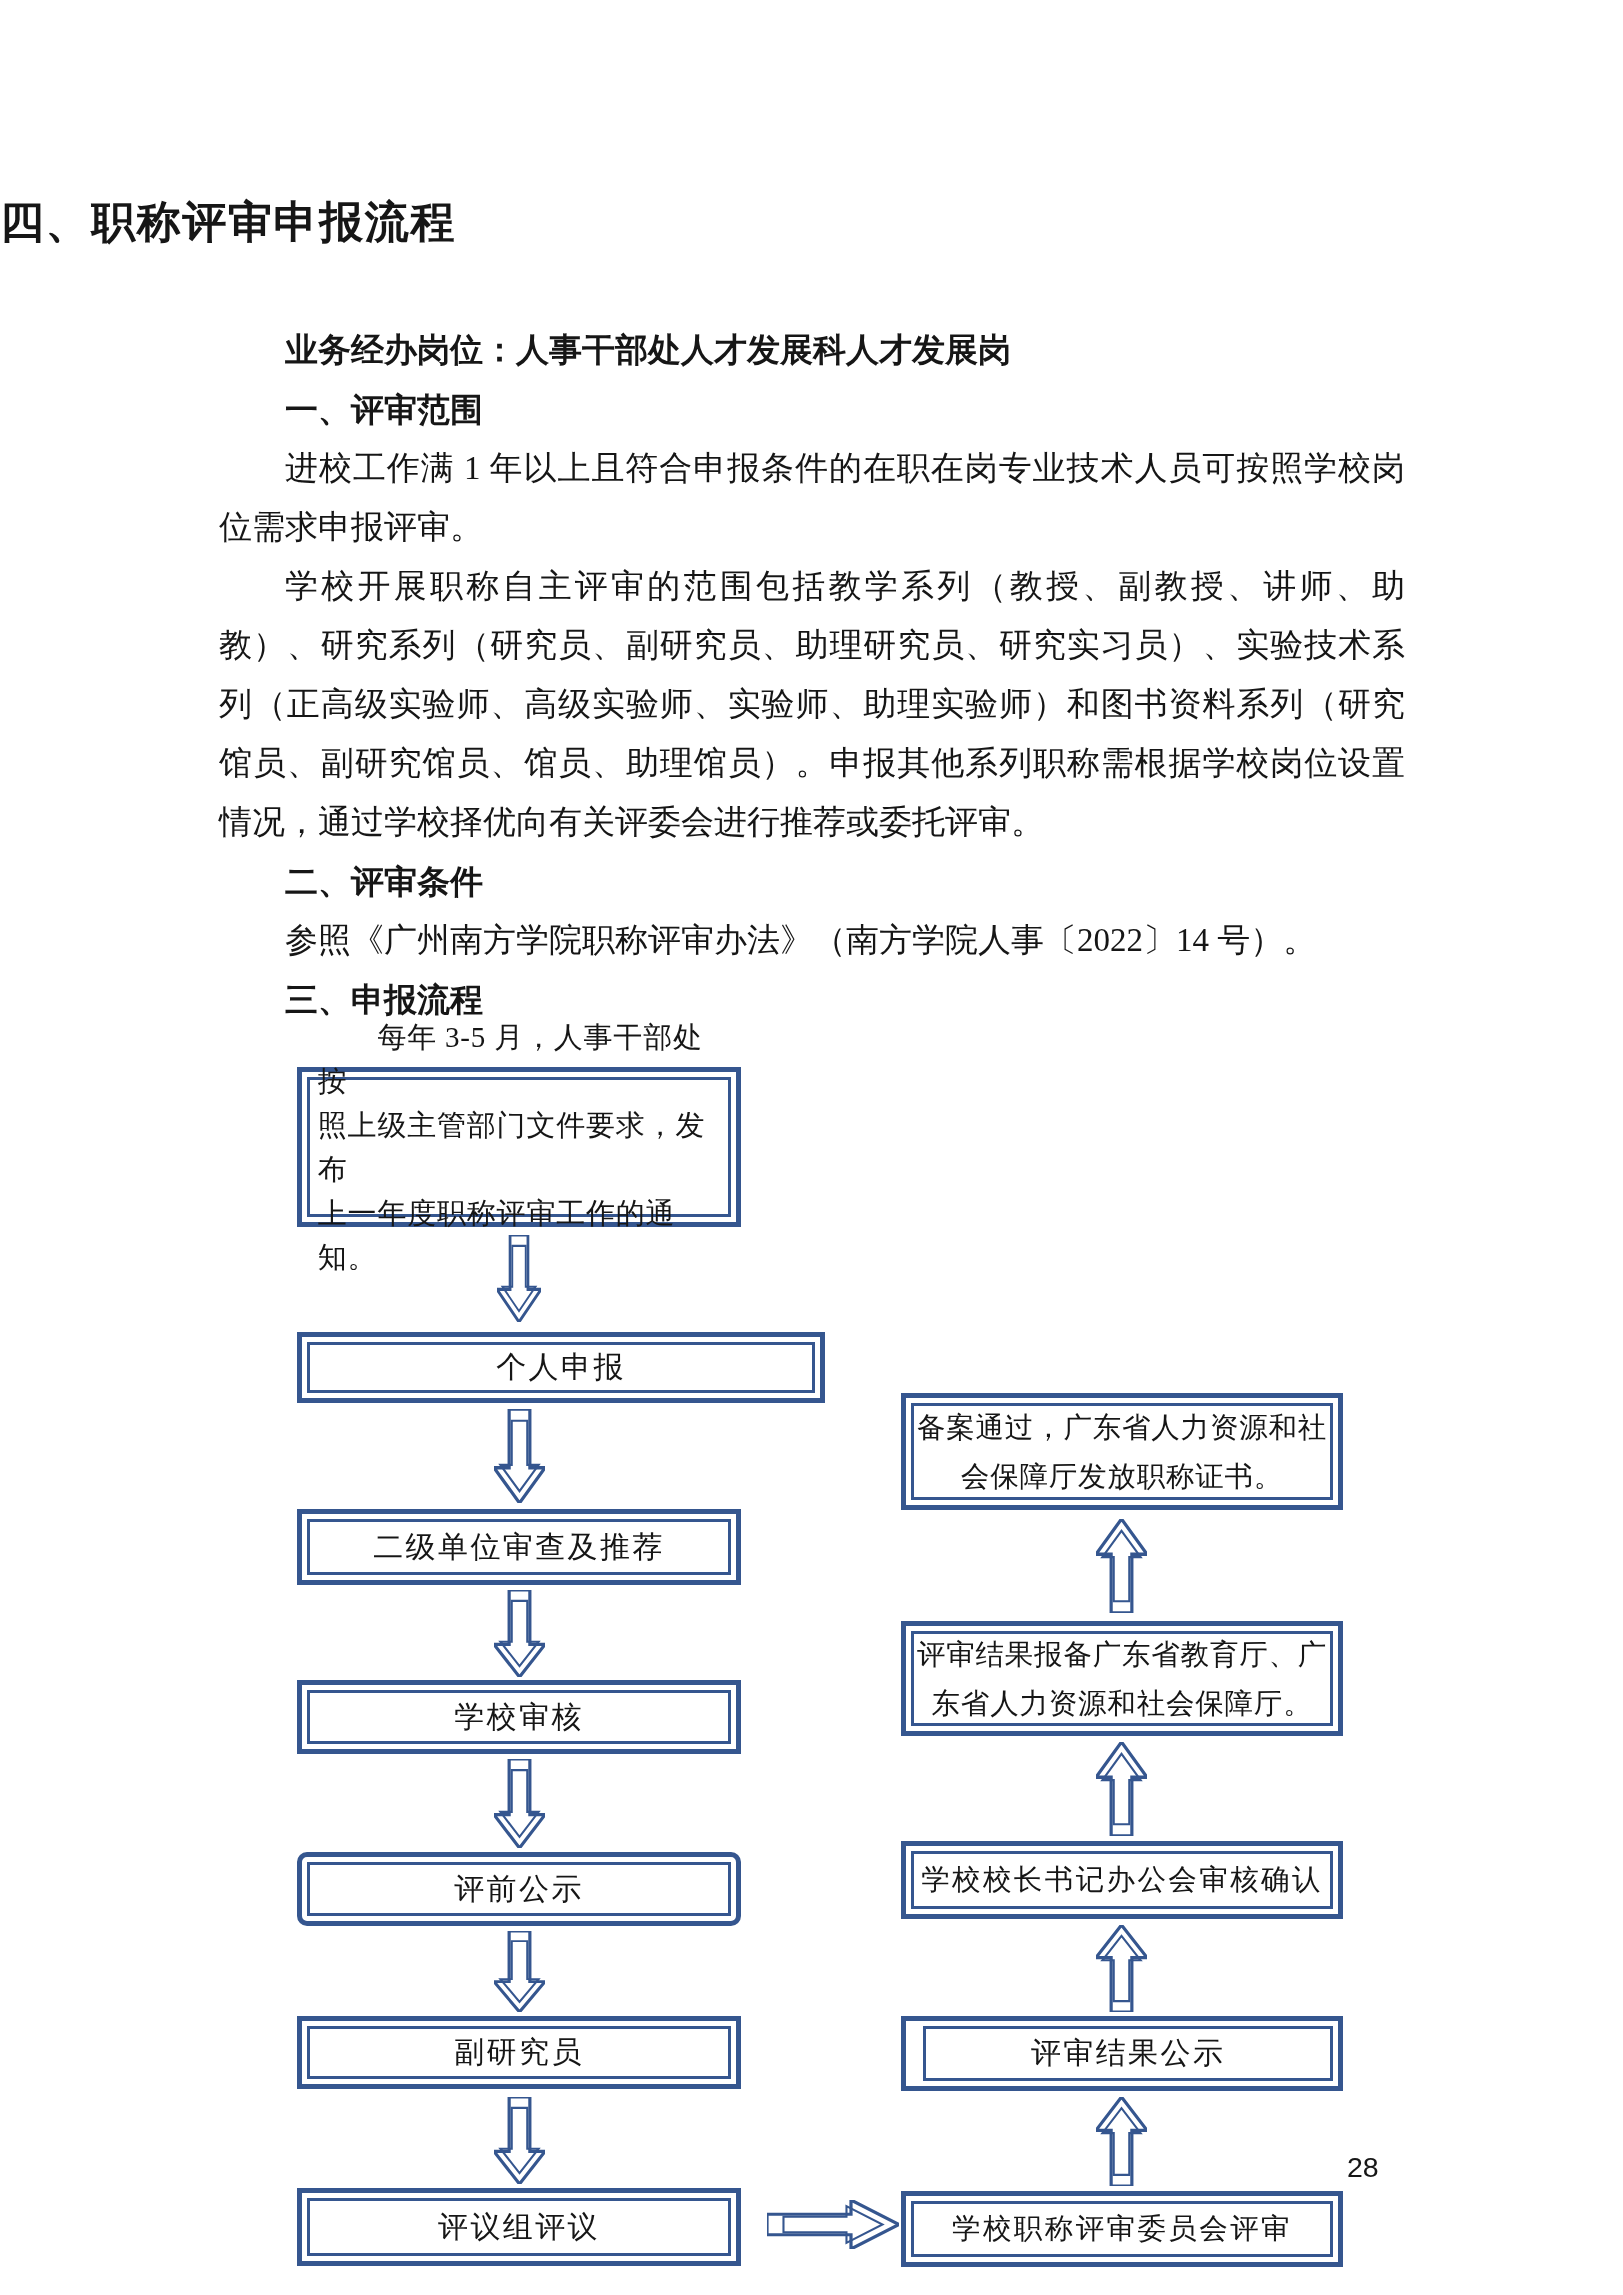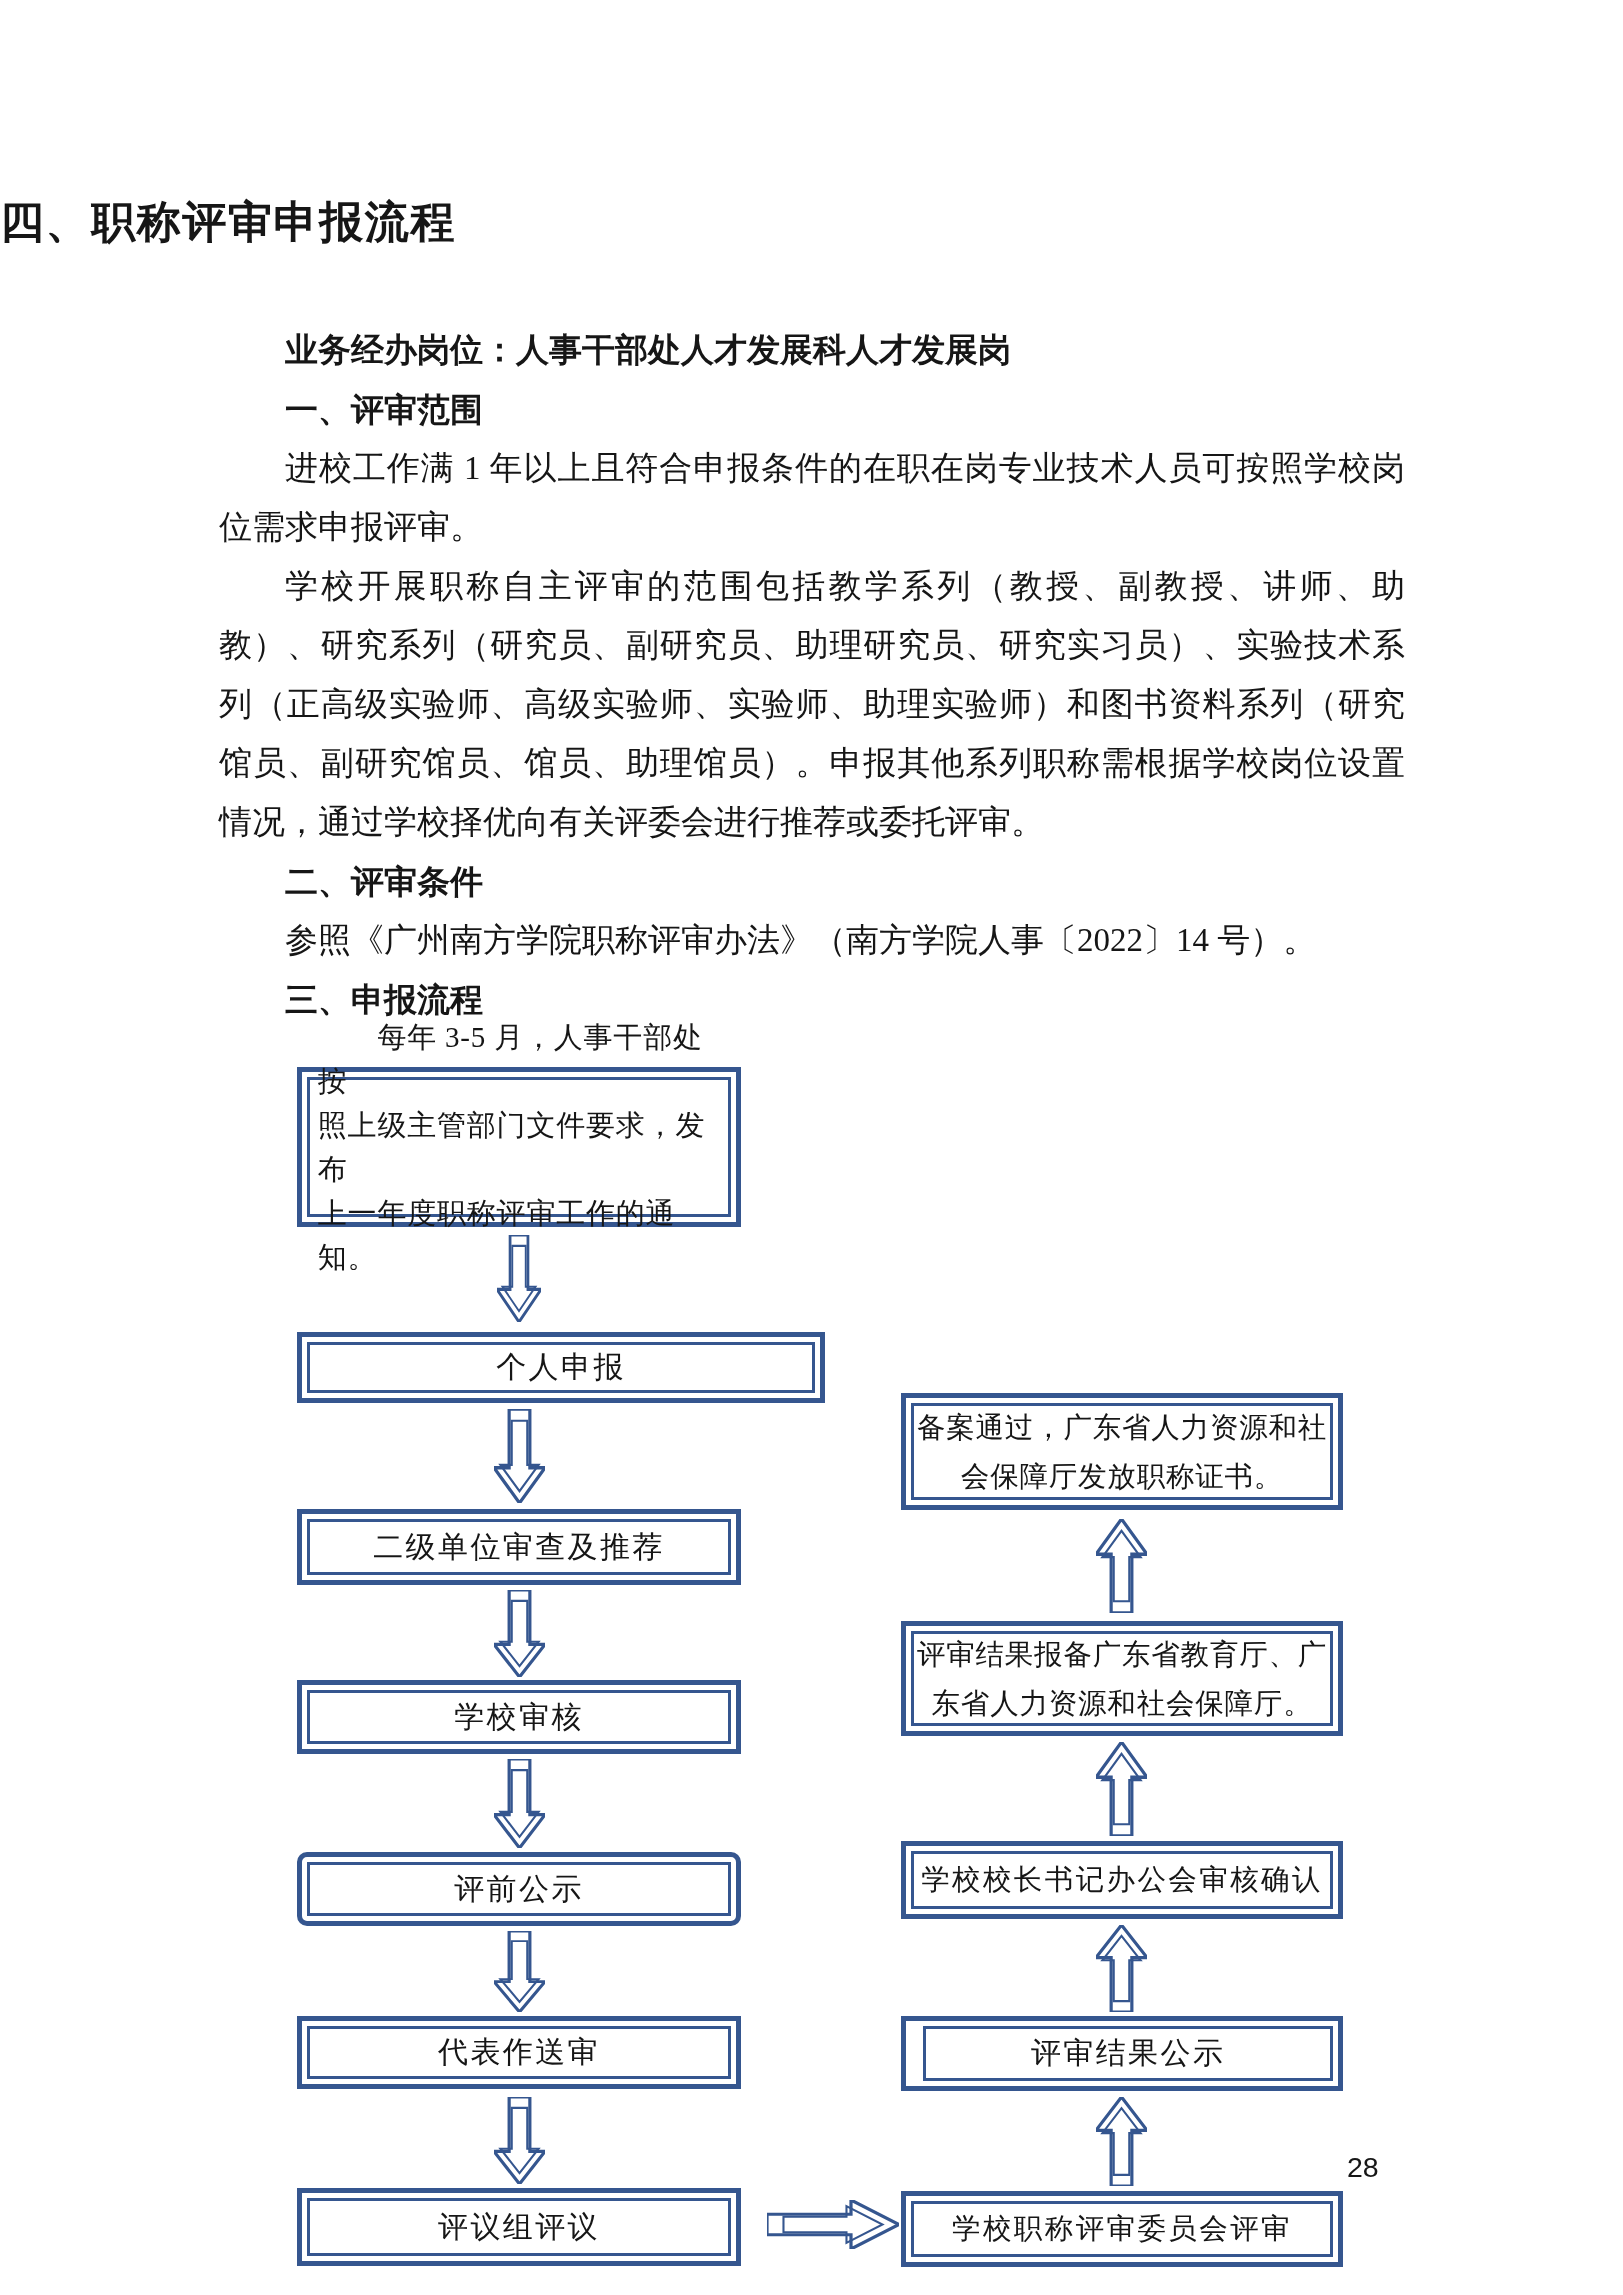--- a/index.html
+++ b/index.html
@@ -150,21 +150,21 @@
   <div class="fbox" style="left:297px;top:1852px;width:444px;height:74px;border-radius:10px;">
     <div class="fbox-inner">评前公示</div>
   </div>
 
   <svg class="arrow" style="left:494px;top:1931px;" width="51" height="81" viewBox="0 0 64 112" preserveAspectRatio="none">
     <polygon points="19,0 45,0 45,70 64,70 32,112 0,70 19,70" fill="#fff" stroke="var(--accent)" stroke-width="4"></polygon>
     <polygon points="19,0 45,0 45,70 64,70 32,112 0,70 19,70" fill="none" stroke="var(--accent)" stroke-width="3.5" transform="translate(8,14) scale(0.75)"></polygon>
   </svg>
 
   <div class="fbox" style="left:297px;top:2016px;width:444px;height:73px;">
-    <div class="fbox-inner">代表作送审</div>
+    <div class="fbox-inner">副研究员</div>
   </div>
 
   <svg class="arrow" style="left:494px;top:2097px;" width="51" height="87" viewBox="0 0 64 112" preserveAspectRatio="none">
     <polygon points="19,0 45,0 45,70 64,70 32,112 0,70 19,70" fill="#fff" stroke="var(--accent)" stroke-width="4"></polygon>
     <polygon points="19,0 45,0 45,70 64,70 32,112 0,70 19,70" fill="none" stroke="var(--accent)" stroke-width="3.5" transform="translate(8,14) scale(0.75)"></polygon>
   </svg>
 
   <div class="fbox" style="left:297px;top:2188px;width:444px;height:78px;">
     <div class="fbox-inner">评议组评议</div>
   </div>

